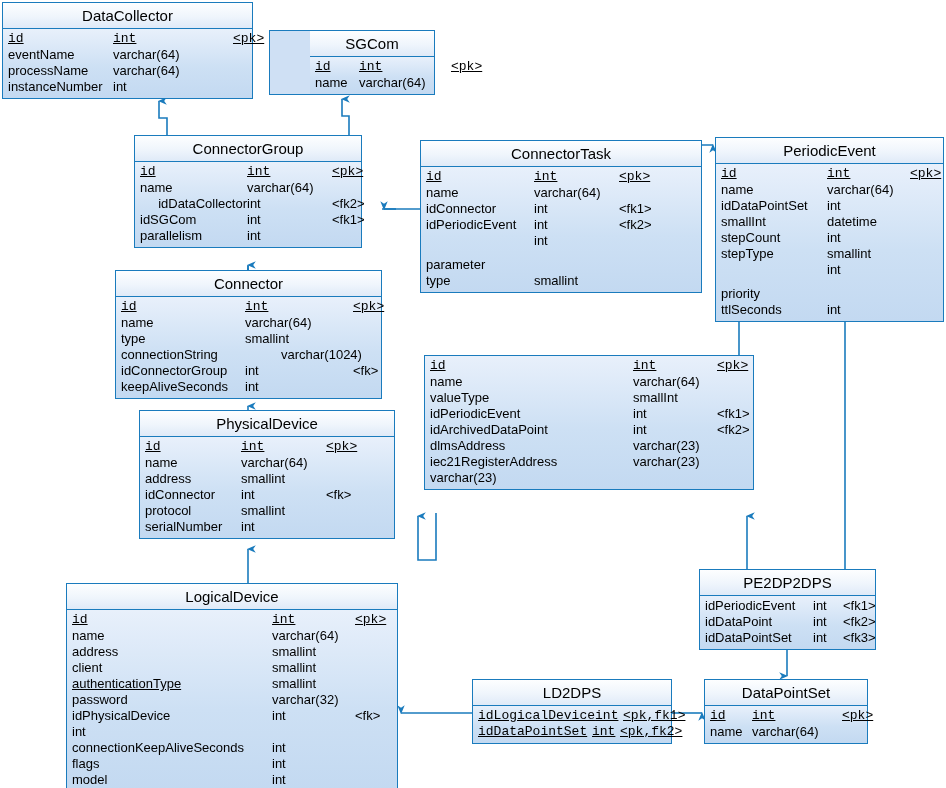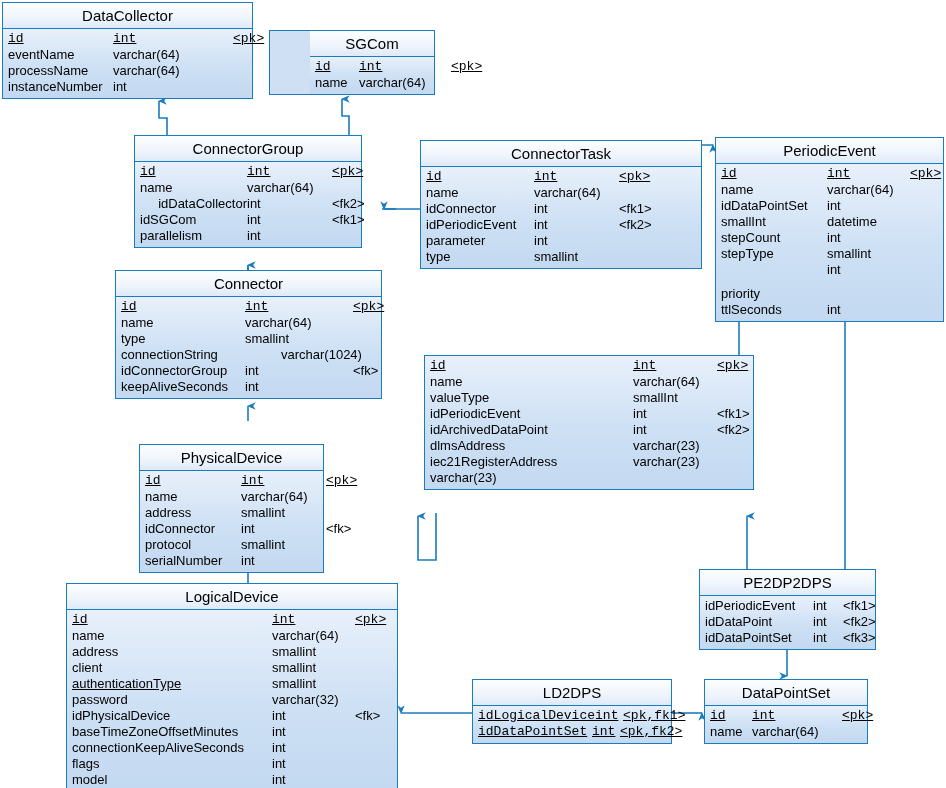--- a/index.html
+++ b/index.html
@@ -191,21 +191,21 @@
           <span class="c-name" style="min-width: 108px;">idConnector</span>
           <span class="c-type" style="min-width: 85px;">int</span>
           <span class="c-key">&lt;fk1&gt;</span>
         </div>
         <div class="row">
           <span class="c-name" style="min-width: 108px;">idPeriodicEvent</span>
           <span class="c-type" style="min-width: 85px;">int</span>
           <span class="c-key">&lt;fk2&gt;</span>
         </div>
         <div class="row">
-          <span class="c-name" style="min-width: 108px;">parameter</span>
+          <span class="c-name" style="min-width: 108px; margin-top: 24px;">parameter</span>
           <span class="c-type" style="min-width: 85px;">int</span>
           <span class="c-key"></span>
         </div>
         <div class="row">
           <span class="c-name" style="min-width: 108px;">type</span>
           <span class="c-type" style="min-width: 85px;">smallint</span>
           <span class="c-key"></span>
         </div>
       </div>
     </div>
@@ -282,21 +282,21 @@
           <span class="c-type" style="min-width: 108px;">int</span>
           <span class="c-key">&lt;fk&gt;</span>
         </div>
         <div class="row">
           <span class="c-name" style="min-width: 124px;">keepAliveSeconds</span>
           <span class="c-type" style="min-width: 108px;">int</span>
           <span class="c-key"></span>
         </div>
       </div>
     </div>
-    <div class="entity" style="left: 139px; top: 444px; width: 185px; border-color: rgb(26, 123, 189);">
+    <div class="entity" style="left: 139px; top: 410px; width: 256px; border-color: rgb(26, 123, 189);">
       <div class="title">PhysicalDevice</div>
       <div class="body">
         <div class="row">
           <span class="c-name u" style="min-width: 96px;">id</span>
           <span class="c-type u" style="min-width: 85px;">int</span>
           <span class="c-key u">&lt;pk&gt;</span>
         </div>
         <div class="row">
           <span class="c-name" style="min-width: 96px;">name</span>
           <span class="c-type" style="min-width: 85px;">varchar(64)</span>
@@ -399,21 +399,20 @@
           <span class="c-name" style="min-width: 200px;">password</span>
           <span class="c-type" style="min-width: 83px;">varchar(32)</span>
           <span class="c-key"></span>
         </div>
         <div class="row">
           <span class="c-name" style="min-width: 200px;">idPhysicalDevice</span>
           <span class="c-type" style="min-width: 83px;">int</span>
           <span class="c-key">&lt;fk&gt;</span>
         </div>
         <div class="row">
-          <span class="c-name" style="min-width: 200px;">baseTimeZoneOffsetMinutes</span>
           <span class="c-type" style="min-width: 83px;">int</span>
           <span class="c-key"></span>
         </div>
         <div class="row">
           <span class="c-name" style="min-width: 200px;">connectionKeepAliveSeconds</span>
           <span class="c-type" style="min-width: 83px;">int</span>
           <span class="c-key"></span>
         </div>
         <div class="row">
           <span class="c-name" style="min-width: 200px;">flags</span>

